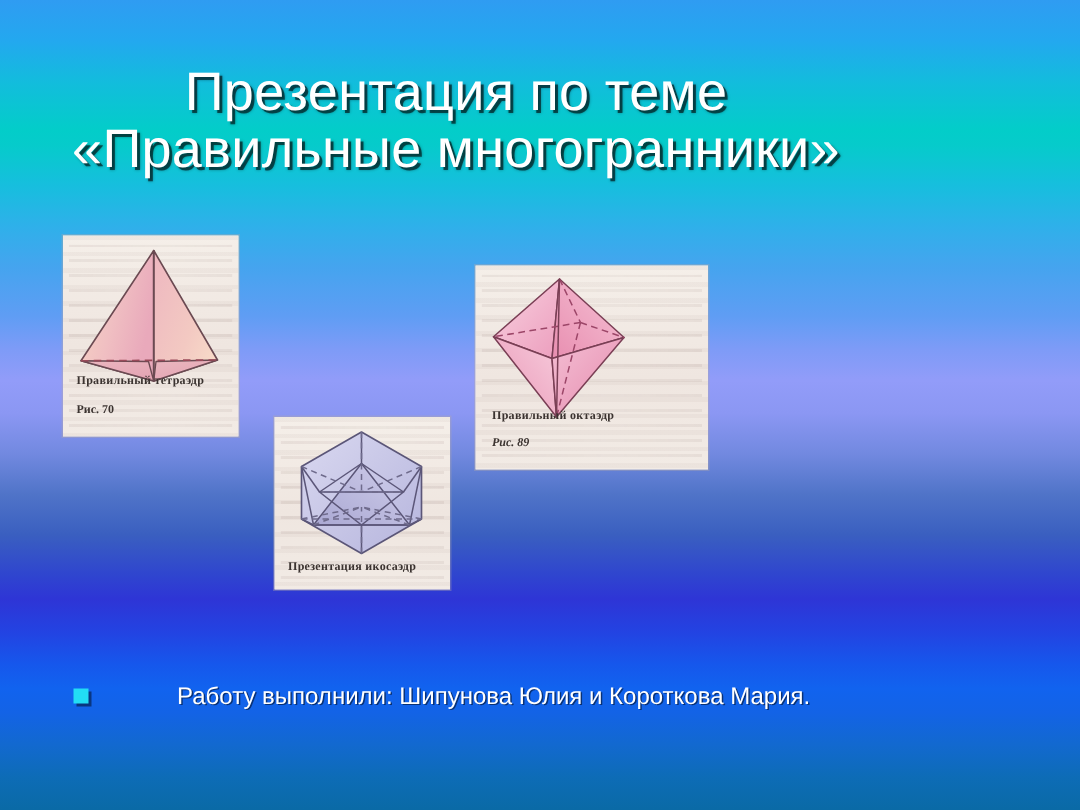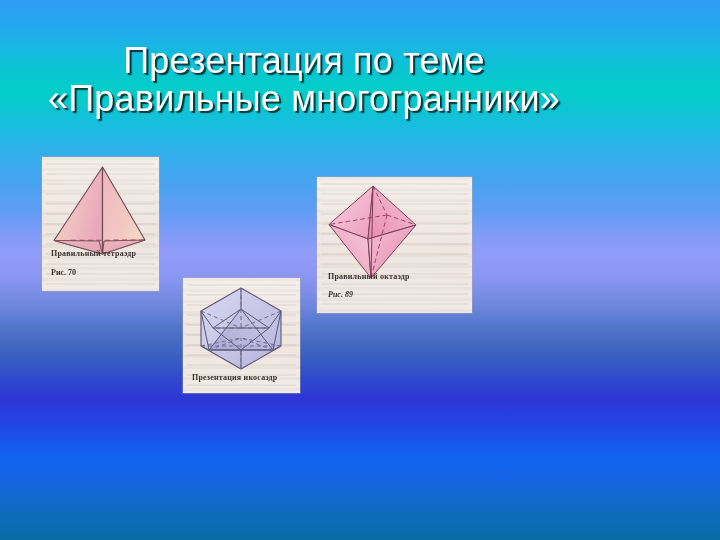--- a/index.html
+++ b/index.html
@@ -286,14 +286,18 @@
         <line x1="98" y1="68" x2="58" y2="60"></line>
         <line x1="58" y1="91" x2="58" y2="60"></line>
         <line x1="18" y1="68" x2="98" y2="68"></line>
         <line x1="26" y1="72" x2="58" y2="60"></line>
         <line x1="90" y1="72" x2="58" y2="60"></line>
       </g>
     </svg>
     <div class="fig-caption cap-name">Презентация икосаэдр</div>
   </div>
 
+  <div class="bullet-row">
+    <span class="bullet-marker"></span>
+    <span class="bullet-text">Работу выполнили: Шипунова Юлия и Короткова Мария.</span>
+  </div>
 
 </div>
 
 </body></html>

